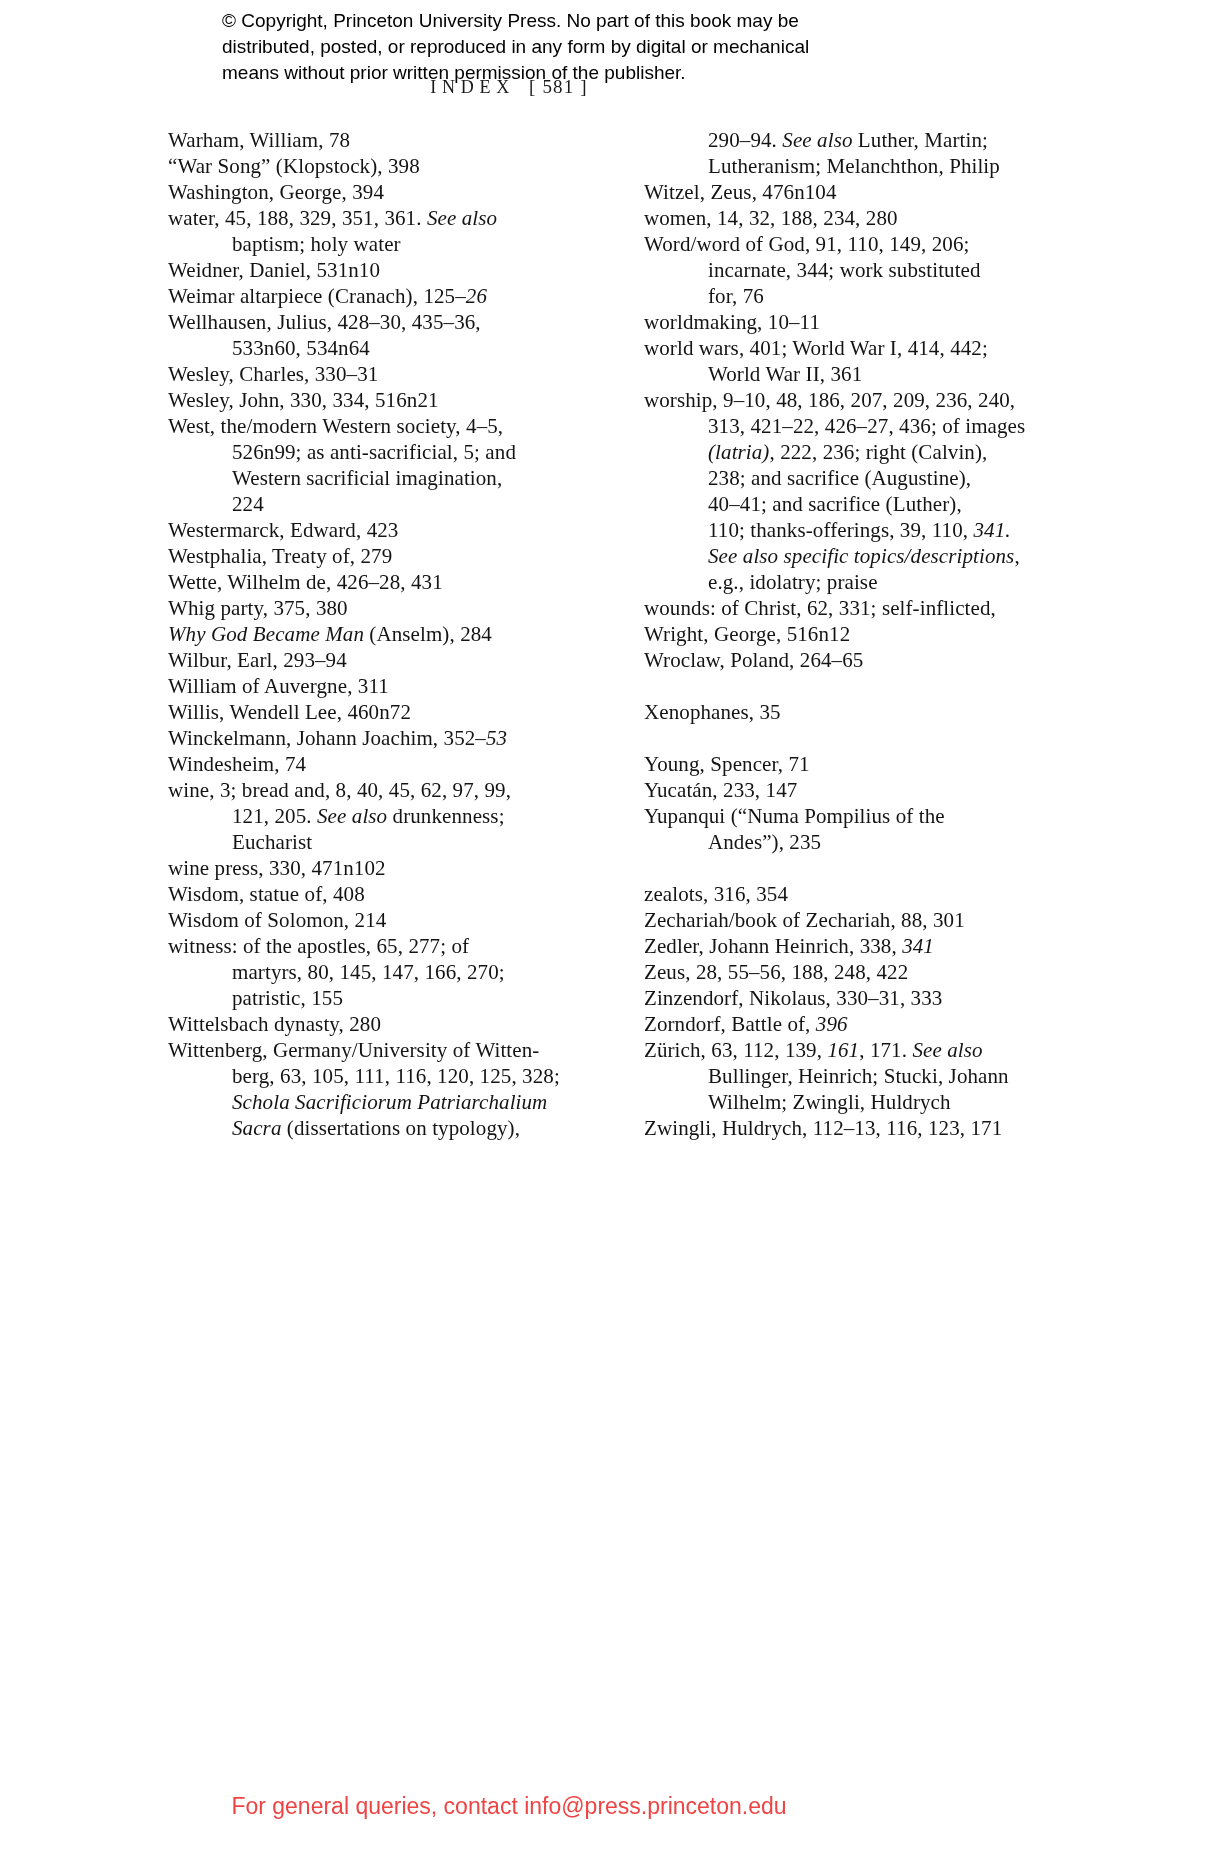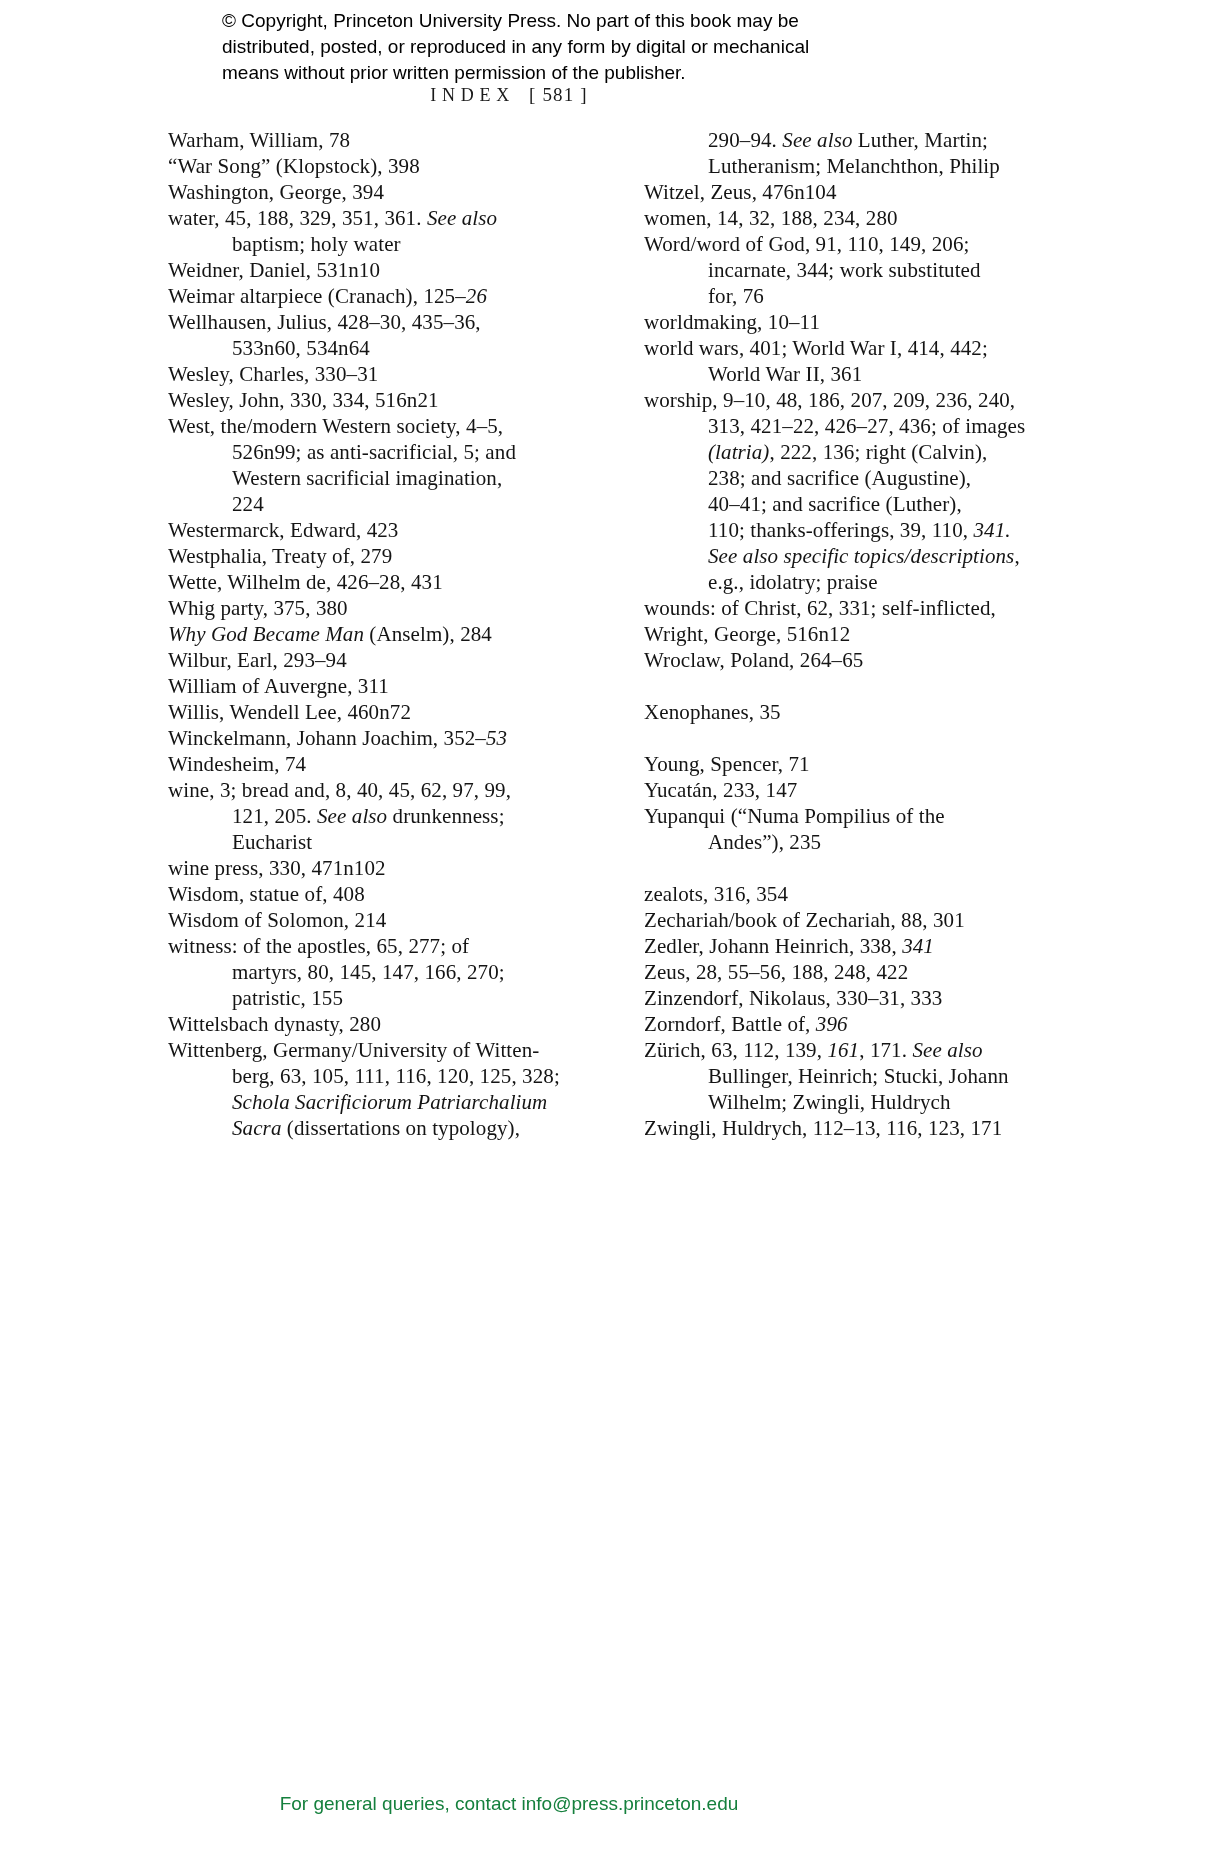--- a/index.html
+++ b/index.html
@@ -13,21 +13,21 @@
   .copyright {
     position: absolute;
     left: 222px; top: 8px;
     font-family: "Liberation Sans", sans-serif;
     font-size: 19px;
     line-height: 26px;
     color: #000;
   }
   .heading {
     position: absolute;
-    left: 168px; top: 84px;
+    left: 168px; top: 76px;
     width: 682px;
     text-align: center;
     font-size: 18px;
     color: #1a1a1a;
   }
   .heading .index-label {
     letter-spacing: 0.32em;
     font-variant: small-caps;
     text-transform: uppercase;
   }
@@ -51,22 +51,22 @@
     letter-spacing: 0.1px;
   }
   .line.indent { padding-left: 64px; }
   .it { font-style: italic; }
   .footer {
     position: absolute;
     left: 168px; top: 1793px;
     width: 682px;
     text-align: center;
     font-family: "Liberation Sans", sans-serif;
-    font-size: 19px;
-    color: #15803d;
+    font-size: 23px;
+    color: #ef4444;
   }
 </style>
 </head>
 <body>
 
 <div class="copyright">
   <div>© Copyright, Princeton University Press. No part of this book may be</div>
   <div>distributed, posted, or reproduced in any form by digital or mechanical</div>
   <div>means without prior written permission of the publisher.</div>
 </div>
@@ -122,21 +122,21 @@
     <div class="line"><span>Witzel, Zeus, 476n104</span></div>
     <div class="line"><span>women, 14, 32, 188, 234, 280</span></div>
     <div class="line"><span>Word/word of God, 91, 110, 149, 206;</span></div>
     <div class="line indent"><span>incarnate, 344; work substituted</span></div>
     <div class="line indent"><span>for, 76</span></div>
     <div class="line"><span>worldmaking, 10–11</span></div>
     <div class="line"><span>world wars, 401; World War I, 414, 442;</span></div>
     <div class="line indent"><span>World War II, 361</span></div>
     <div class="line"><span>worship, 9–10, 48, 186, 207, 209, 236, 240,</span></div>
     <div class="line indent"><span>313, 421–22, 426–27, 436; of images</span></div>
-    <div class="line indent"><span class="it">(latria)</span><span>, 222, 136; right (Calvin),</span></div>
+    <div class="line indent"><span class="it">(latria)</span><span>, 222, 236; right (Calvin),</span></div>
     <div class="line indent"><span>238; and sacrifice (Augustine),</span></div>
     <div class="line indent"><span>40–41; and sacrifice (Luther),</span></div>
     <div class="line indent"><span>110; thanks-offerings, 39, 110, </span><span class="it">341.</span></div>
     <div class="line indent"><span class="it">See also specific topics/descriptions</span><span>,</span></div>
     <div class="line indent"><span>e.g., idolatry; praise</span></div>
     <div class="line"><span>wounds: of Christ, 62, 331; self-inflicted,</span></div>
     <div class="line"><span>Wright, George, 516n12</span></div>
     <div class="line"><span>Wroclaw, Poland, 264–65</span></div>
     <div class="line">&nbsp;</div>
     <div class="line"><span>Xenophanes, 35</span></div>

